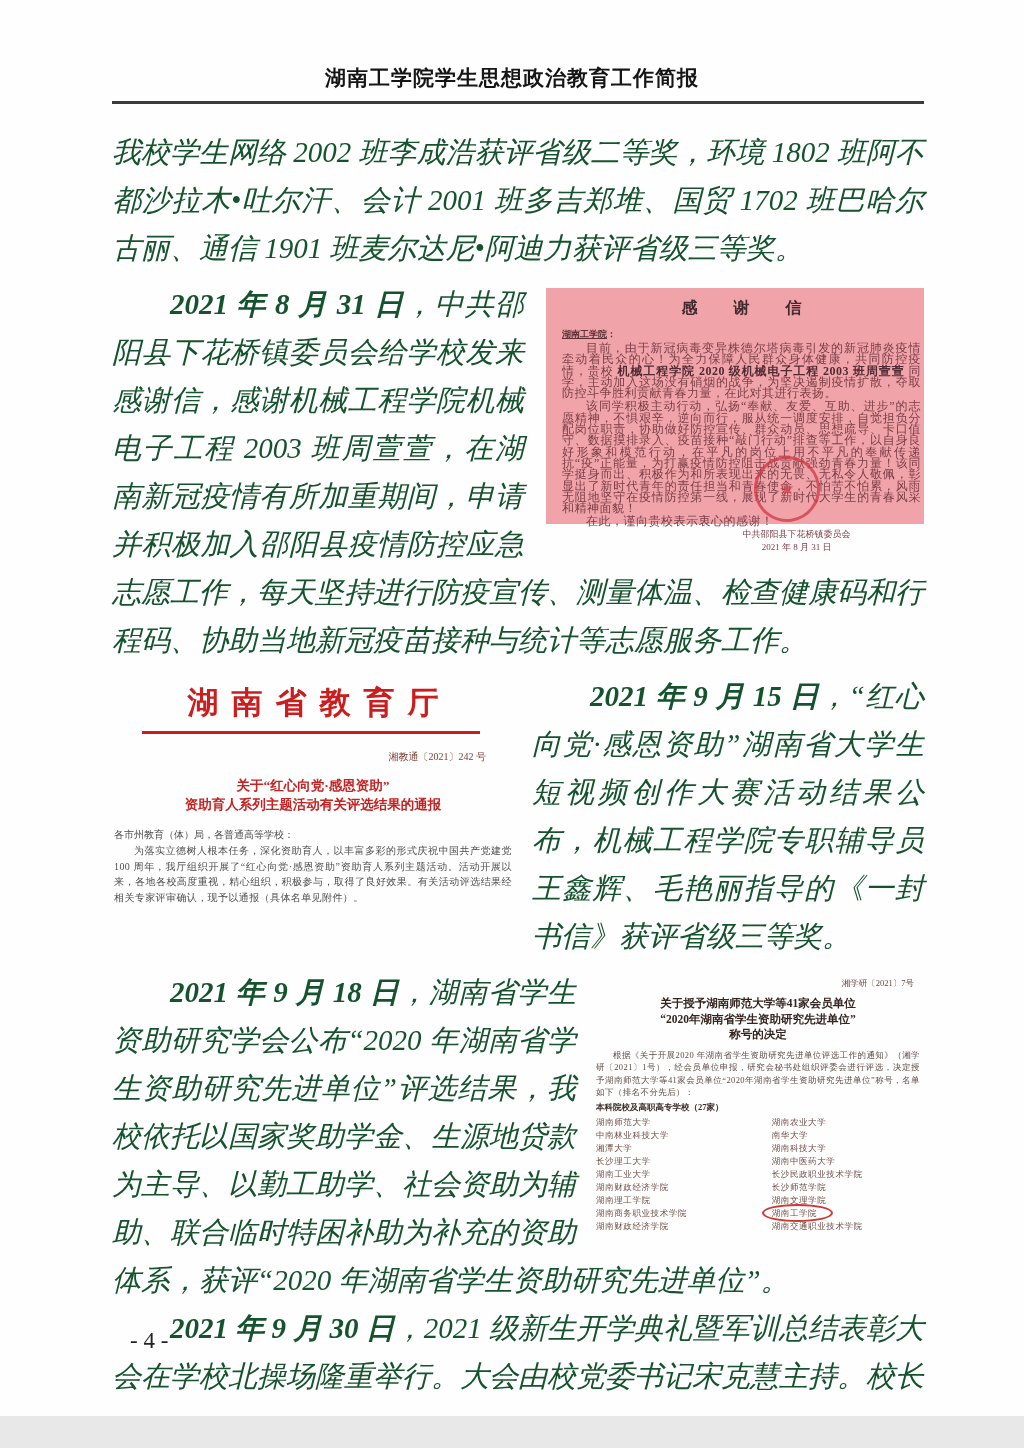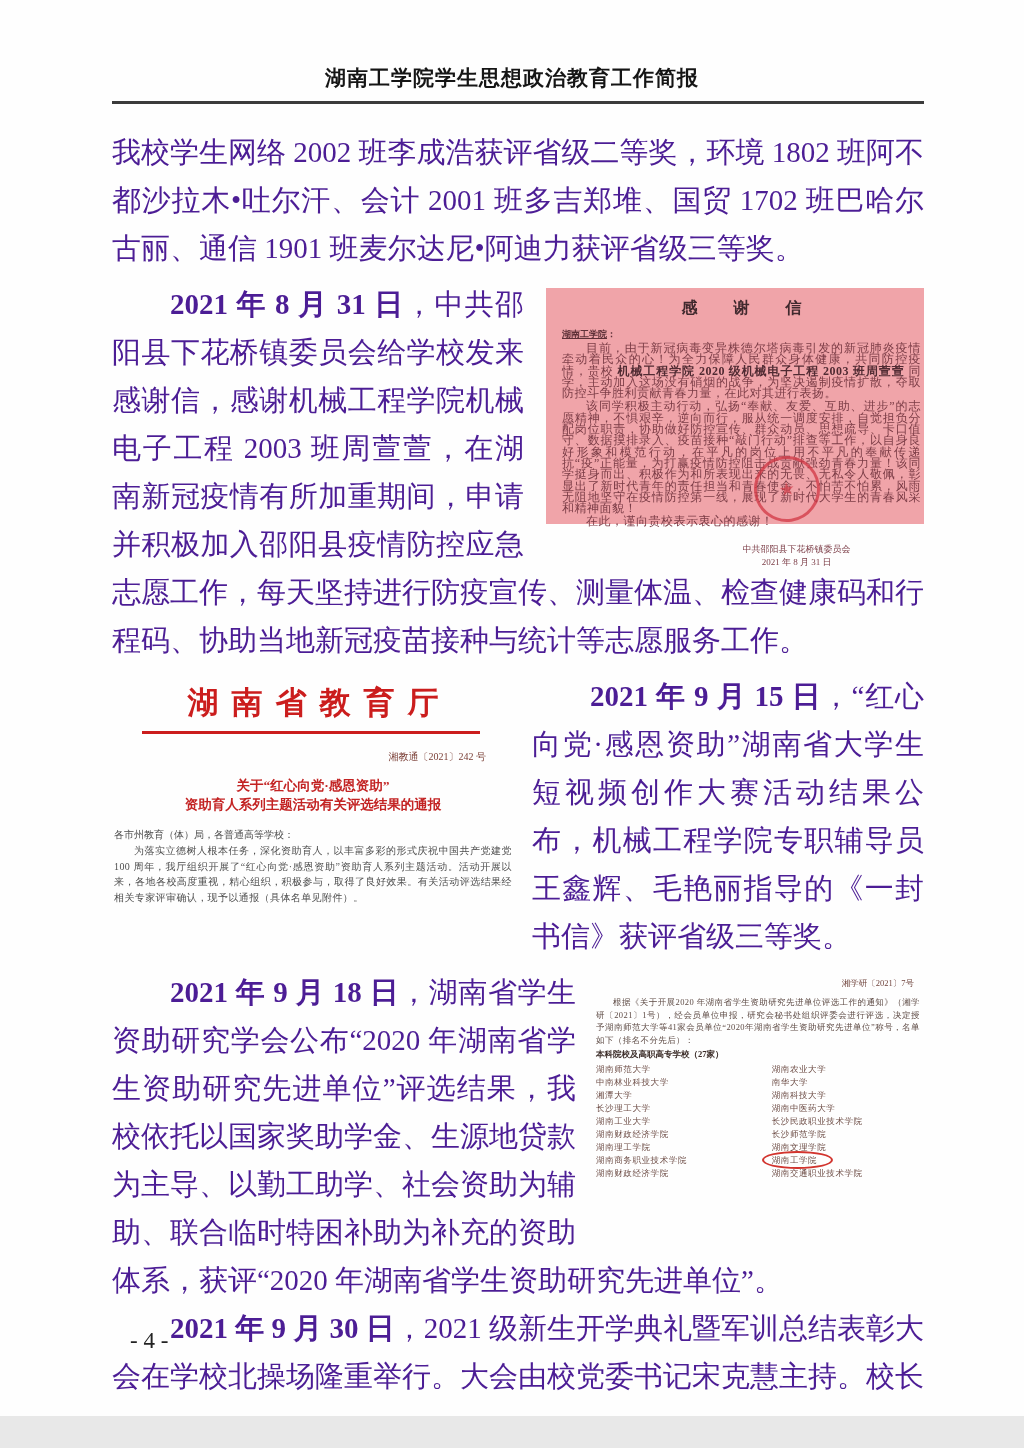--- a/index.html
+++ b/index.html
@@ -11,21 +11,21 @@
   }
   
   .header-title{
     padding-top:64px; text-align:center;
     font-size:21px; font-weight:700; color:#151515; letter-spacing:1px;
   }
   .header-rule{height:3px; background:#3b3b3b; margin:9px 100px 0 112px;}
   
   .content{margin:0 100px 0 112px;}
   .para{
-    font-size:29px; line-height:48px; margin:0; text-align:justify; color:#4c1d95;
+    font-size:29px; line-height:48px; margin:0; text-align:justify; color:#14532d;font-style:italic;
   }
   .para .date{font-weight:700;}
   .indent{text-indent:2em;}
   .p1{margin-top:24px;}
   .block{margin-top:8px;}
   .clear{clear:both;}
   
   .letter{
     float:right; width:378px; height:236px; box-sizing:border-box;
     margin:8px 0 10px 22px; padding:8px 3px 6px 16px;
@@ -35,21 +35,21 @@
     text-align:center; font-size:16px; font-weight:700; color:#41292e;
     letter-spacing:16px; padding-left:16px; margin-top:2px;
   }
   .letter-salutation{font-size:9px; font-weight:700; margin-top:9px; color:#5e3038;}
   .letter-salutation .u{text-decoration:underline;}
   .letter-p{
     font-size:12px; line-height:11.3px; margin:2px 0 0 0;
     text-indent:2em; text-align:justify; letter-spacing:0.5px;
   }
   .letter-p b{color:#512b33;}
-  .letter-sign{font-size:9px; text-align:center; margin-top:15px; padding-left:110px; line-height:13px;}
+  .letter-sign{font-size:9px; text-align:center; margin-top:0; padding-left:110px; line-height:13px;}
   .stamp{
     position:absolute; right:104px; bottom:2px; width:60px; height:60px;
     border:3px solid rgba(210,55,68,0.75); border-radius:50%;
     transform:rotate(-8deg);
   }
   .stamp::after{
     content:"★"; position:absolute; left:50%; top:50%;
     transform:translate(-50%,-52%); color:rgba(210,55,68,0.65); font-size:18px;
     font-family:"DejaVu Sans",sans-serif;
   }
@@ -140,20 +140,25 @@
         <div class="edudoc-salut">各市州教育（体）局，各普通高等学校：</div>
         <p class="edudoc-body">为落实立德树人根本任务，深化资助育人，以丰富多彩的形式庆祝中国共产党建党 100 周年，我厅组织开展了“红心向党·感恩资助”资助育人系列主题活动。活动开展以来，各地各校高度重视，精心组织，积极参与，取得了良好效果。有关活动评选结果经相关专家评审确认，现予以通报（具体名单见附件）。</p>
       </div>
       <p class="para indent"><b class="date">2021 年 9 月 15 日</b><span>，“红心向党·感恩资助”湖南省大学生短视频创作大赛活动结果公布，机械工程学院专职辅导员王鑫辉、毛艳丽指导的《一封书信》获评省级三等奖。</span></p>
       <div class="clear"></div>
     </div>
 
     <div class="block">
       <div class="decdoc">
         <div class="decdoc-no">湘学研〔2021〕7号</div>
+        <div class="decdoc-title">
+          <div>关于授予湖南师范大学等41家会员单位</div>
+          <div>“2020年湖南省学生资助研究先进单位”</div>
+          <div>称号的决定</div>
+        </div>
         <p class="decdoc-body">根据《关于开展2020 年湖南省学生资助研究先进单位评选工作的通知》（湘学研〔2021〕1号），经会员单位申报，研究会秘书处组织评委会进行评选，决定授予湖南师范大学等41家会员单位“2020年湖南省学生资助研究先进单位”称号，名单如下（排名不分先后）：</p>
         <div class="decdoc-listhead">本科院校及高职高专学校（27家）</div>
         <div class="declist" id="uni-list">
             <div>湖南师范大学</div>
             <div>湖南农业大学</div>
             <div>中南林业科技大学</div>
             <div>南华大学</div>
             <div>湘潭大学</div>
             <div>湖南科技大学</div>
             <div>长沙理工大学</div>

